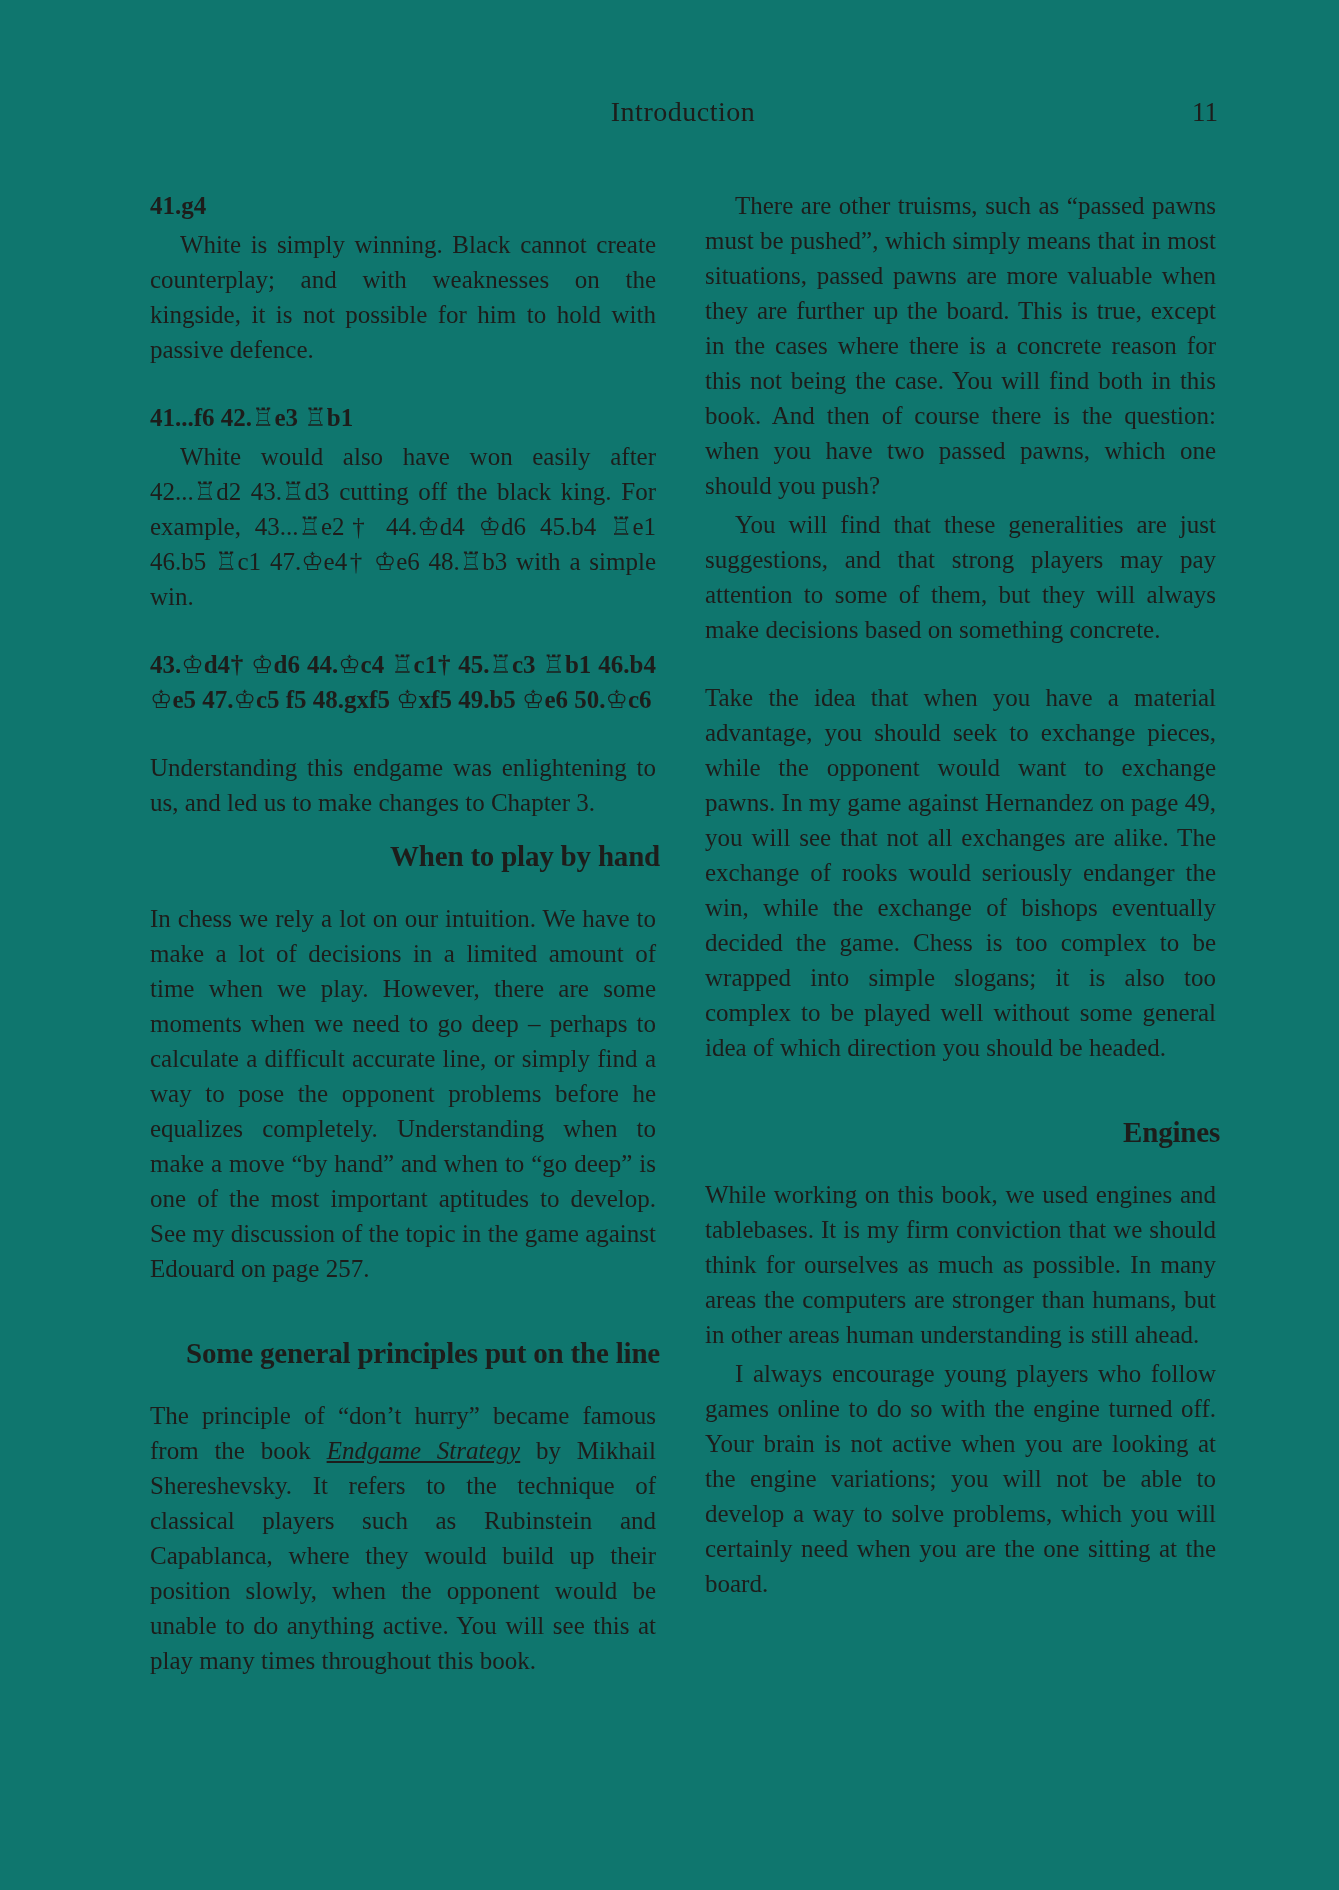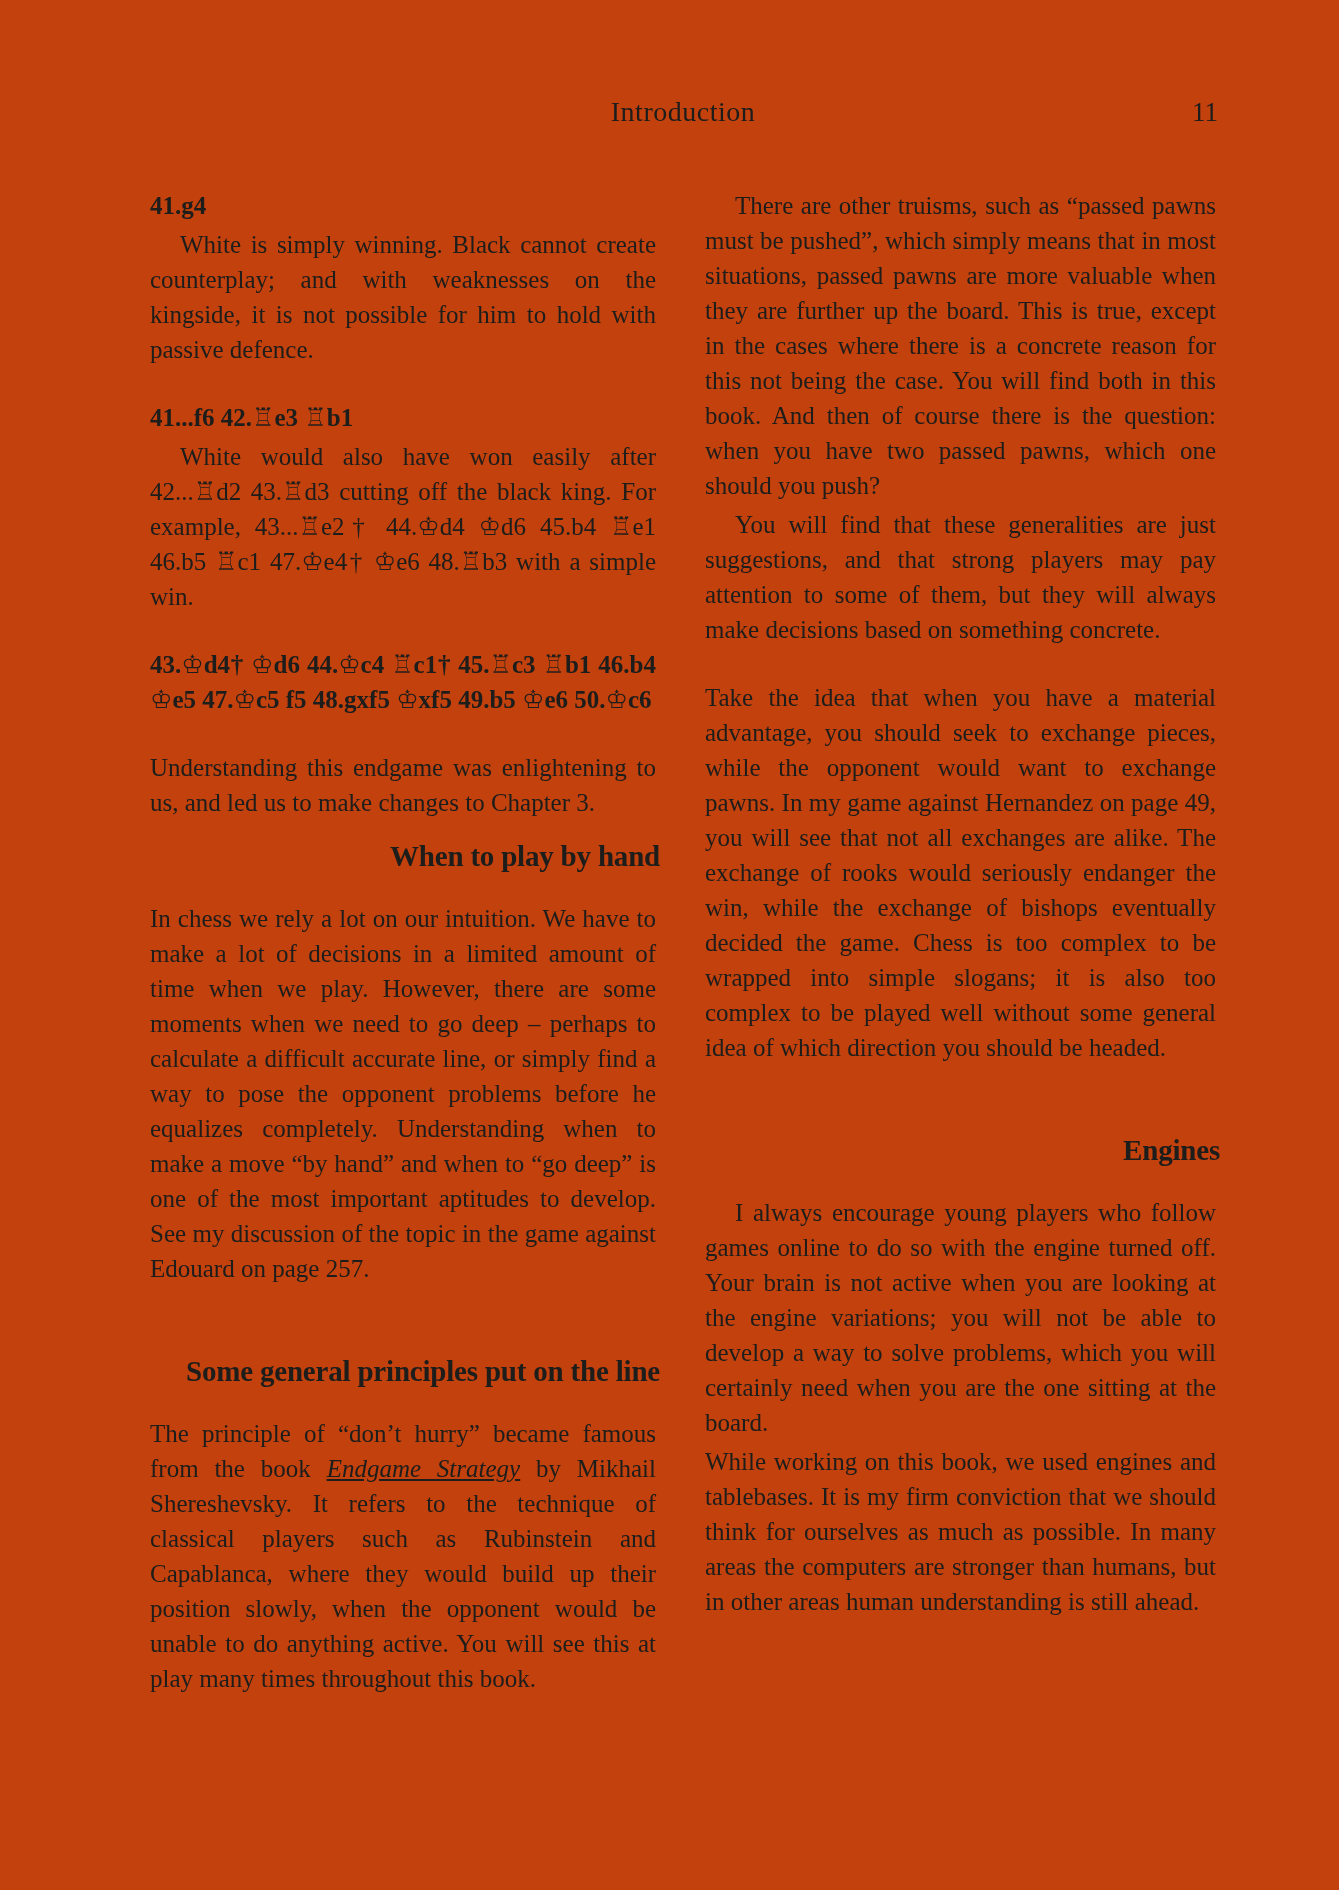--- a/index.html
+++ b/index.html
@@ -6,21 +6,21 @@
   body {
     width: 1339px; height: 1890px;
     background: #ffffff;
     color: #1d1d1b;
     font-family: "Liberation Serif", "DejaVu Sans", serif;
   }
   .page {
     position: relative;
     width: 1339px; height: 1890px;
     overflow: hidden;
-    background: #c2410c;
+    background: #0f766e;
   }
   .running-header {
     position: absolute;
     top: 96px; left: 146px; right: 119px;
     height: 40px;
   }
   .running-title {
     position: absolute; left: 0; right: 0;
     text-align: center;
     font-size: 28px; line-height: 32px;
@@ -51,21 +51,21 @@
   .move, .result { font-weight: bold; }
   .heading {
     margin: 16px 0 25px 0;
     font-size: 29px;
     line-height: 40px;
     font-weight: bold;
     text-align: right;
     letter-spacing: -0.2px;
   }
   [data-gap="line"]  { margin-top: 33px; }
-  [data-gap="large"] { margin-top: 65px; }
+  [data-gap="large"] { margin-top: 47px; }
   .col > *:first-child { margin-top: 0; }
   .italic { font-style: italic; text-decoration: underline; }
 </style>
 </head>
 <body>
 
 <div class="page">
 
   <header class="running-header">
     <div class="running-title">Introduction</div>
@@ -83,18 +83,18 @@
         <h2 class="heading">When to play by hand</h2>
         <p class="para"><span>In chess we rely a lot on our intuition. We have to make a lot of decisions in a limited amount of time when we play. However, there are some moments when we need to go deep – perhaps to calculate a difficult accurate line, or simply find a way to pose the opponent problems before he equalizes completely. Understanding when to make a move “by hand” and when to “go deep” is one of the most important aptitudes to develop. See my discussion of the topic in the game against Edouard on page 257.</span></p>
         <h2 class="heading" data-gap="large">Some general principles put on the line</h2>
         <p class="para"><span>The principle of “don’t hurry” became famous from the book </span><span class="italic">Endgame Strategy</span><span> by Mikhail Shereshevsky. It refers to the technique of classical players such as Rubinstein and Capablanca, where they would build up their position slowly, when the opponent would be unable to do anything active. You will see this at play many times throughout this book.</span></p>
       </section>
     <section class="col col-right">
         <p class="para indent"><span>There are other truisms, such as “passed pawns must be pushed”, which simply means that in most situations, passed pawns are more valuable when they are further up the board. This is true, except in the cases where there is a concrete reason for this not being the case. You will find both in this book. And then of course there is the question: when you have two passed pawns, which one should you push?</span></p>
         <p class="para indent"><span>You will find that these generalities are just suggestions, and that strong players may pay attention to some of them, but they will always make decisions based on something concrete.</span></p>
         <p class="para" data-gap="line"><span>Take the idea that when you have a material advantage, you should seek to exchange pieces, while the opponent would want to exchange pawns. In my game against Hernandez on page 49, you will see that not all exchanges are alike. The exchange of rooks would seriously endanger the win, while the exchange of bishops eventually decided the game. Chess is too complex to be wrapped into simple slogans; it is also too complex to be played well without some general idea of which direction you should be headed.</span></p>
         <h2 class="heading" data-gap="large">Engines</h2>
+        <p class="para"><span>While working on this book, we used engines and tablebases. It is my firm conviction that we should think for ourselves as much as possible. In many areas the computers are stronger than humans, but in other areas human understanding is still ahead.</span></p>
         <p class="para indent"><span>I always encourage young players who follow games online to do so with the engine turned off. Your brain is not active when you are looking at the engine variations; you will not be able to develop a way to solve problems, which you will certainly need when you are the one sitting at the board.</span></p>
-        <p class="para"><span>While working on this book, we used engines and tablebases. It is my firm conviction that we should think for ourselves as much as possible. In many areas the computers are stronger than humans, but in other areas human understanding is still ahead.</span></p>
       </section>
   </main>
 
 </div>
 
 </body></html>

